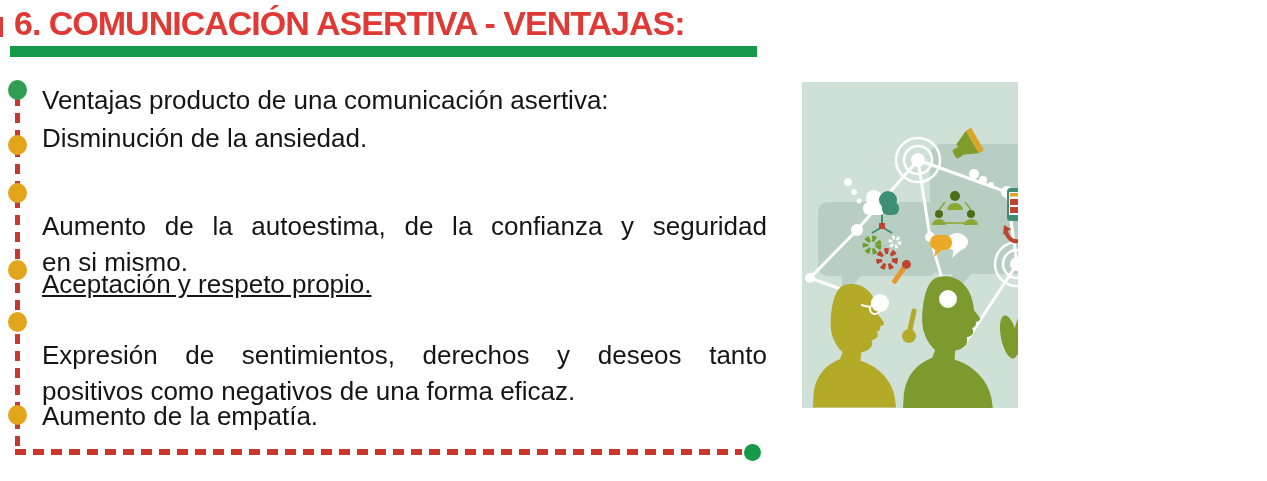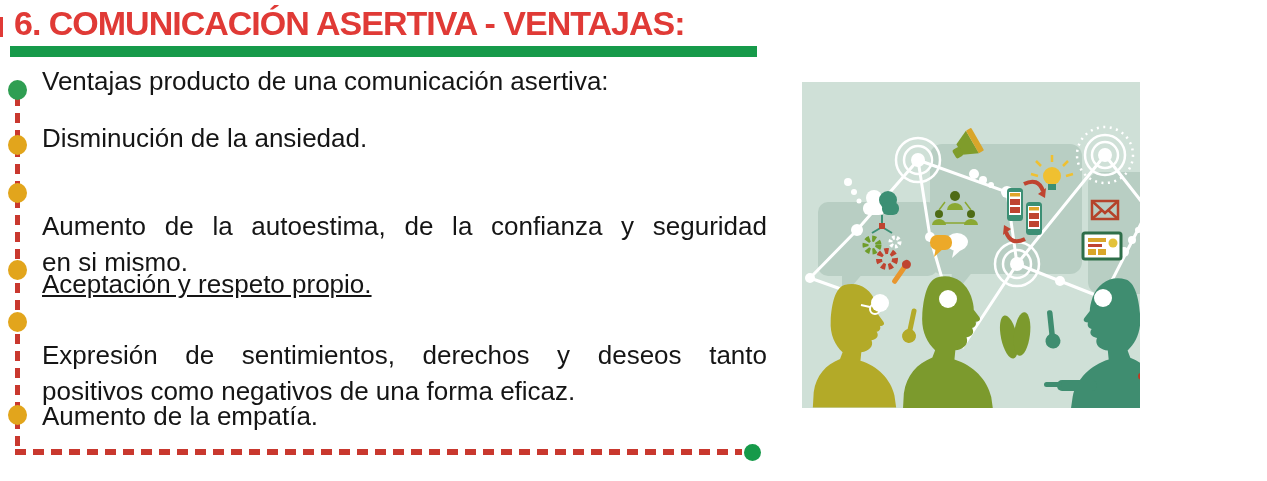--- a/index.html
+++ b/index.html
@@ -1,34 +1,34 @@
 <!DOCTYPE html>
 <html><head>
 <meta charset="utf-8">
 <style>
   html,body{margin:0;padding:0;background:#ffffff;}
-  .stage{position:relative;width:1140px;height:481px;background:#ffffff;overflow:hidden;
+  .stage{position:relative;width:1018px;height:481px;background:#ffffff;overflow:hidden;
          font-family:"Liberation Sans",sans-serif;}
   .title{position:absolute;left:14px;top:4px;font-size:34px;font-weight:bold;
          letter-spacing:-1px;color:#e03a36;white-space:nowrap;}
   .edge-sliver{position:absolute;left:0;top:17px;width:3px;height:20px;background:#e03a36;}
   .underline-bar{position:absolute;left:10px;top:46px;width:747px;height:11px;background:#169a4a;}
   .vdash{position:absolute;left:15px;top:96px;width:5px;height:356px;
          background:repeating-linear-gradient(180deg,#c9382e 0 10px,transparent 10px 17px);}
   .hdash{position:absolute;left:15px;top:449px;width:727px;height:6px;
          background:repeating-linear-gradient(90deg,#c9382e 0 11px,transparent 11px 18px);}
   .end-dot{position:absolute;left:744px;top:444px;width:17px;height:17px;border-radius:50%;
            background:#169a4a;}
   .marker{position:absolute;left:8px;width:19px;height:20px;border-radius:50%;}
   .marker.green{background:#2f9e52;}
   .marker.amber{background:#e2a51c;}
   .item{position:absolute;left:42px;width:725px;color:#151515;font-size:26px;}
   .line{line-height:36px;white-space:nowrap;}
   .jline{white-space:normal;text-align:justify;text-align-last:justify;margin-top:32px;}
-  #it1{top:63px;} #it2{top:120px;} #it3{top:176px;} #it4{top:266px;text-decoration:underline;} #it5{top:305px;} #it6{top:398px;}
+  #it1{top:82px;} #it2{top:120px;} #it3{top:176px;} #it4{top:266px;text-decoration:underline;} #it5{top:305px;} #it6{top:398px;}
   .m1{top:80px;} .m2{top:135px;} .m3{top:183px;} .m4{top:260px;} .m5{top:312px;} .m6{top:405px;}
   .illus{position:absolute;left:802px;top:82px;width:460px;height:326px;}
 </style>
 </head>
 <body>
 
 <div class="stage">
 
   <div class="title">6. COMUNICACIÓN ASERTIVA - VENTAJAS:</div>
   <div class="edge-sliver"></div>

